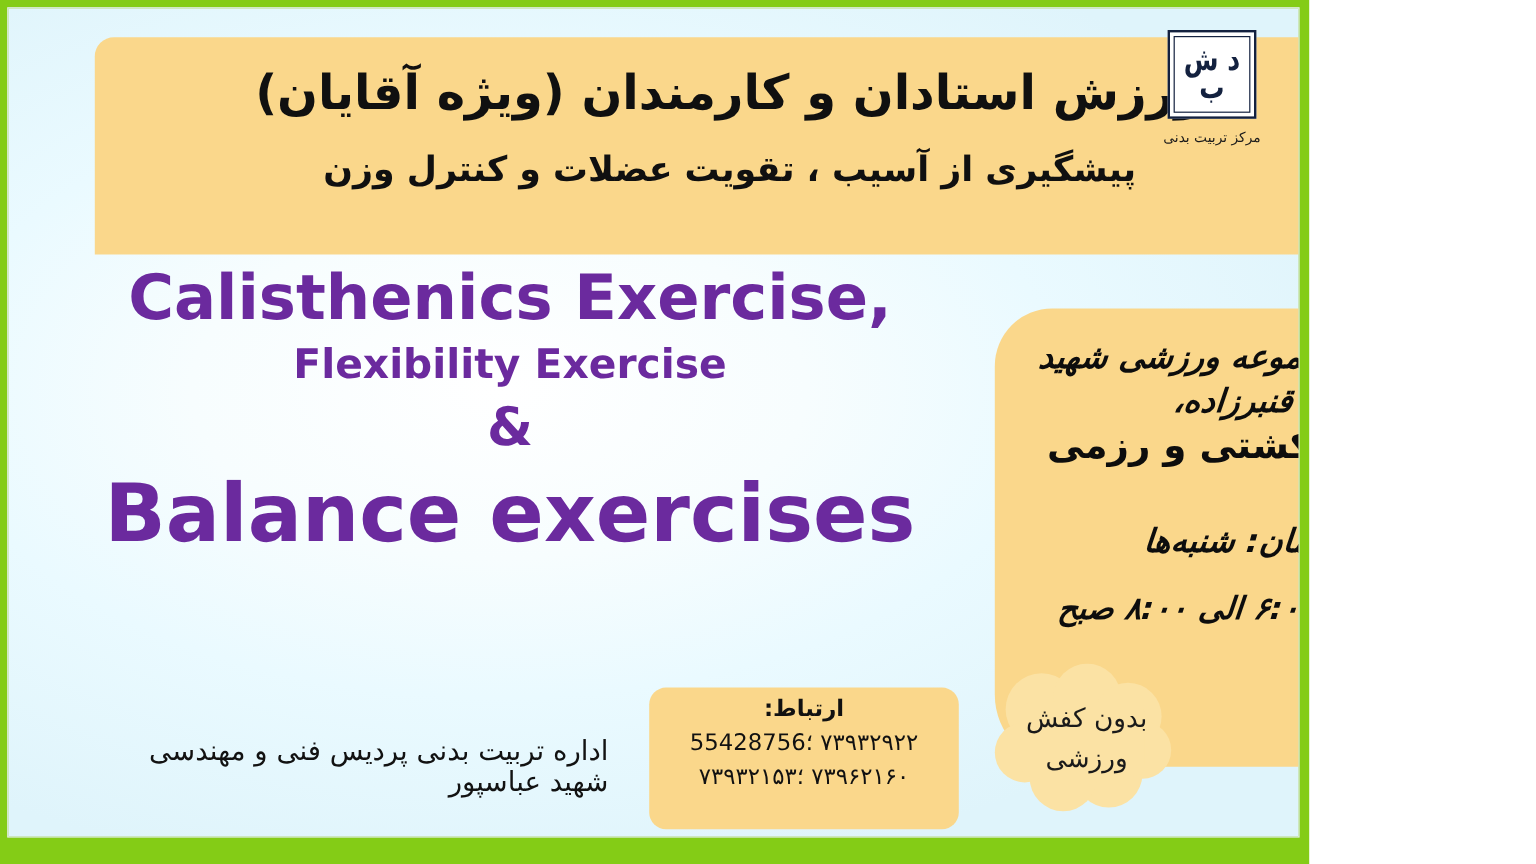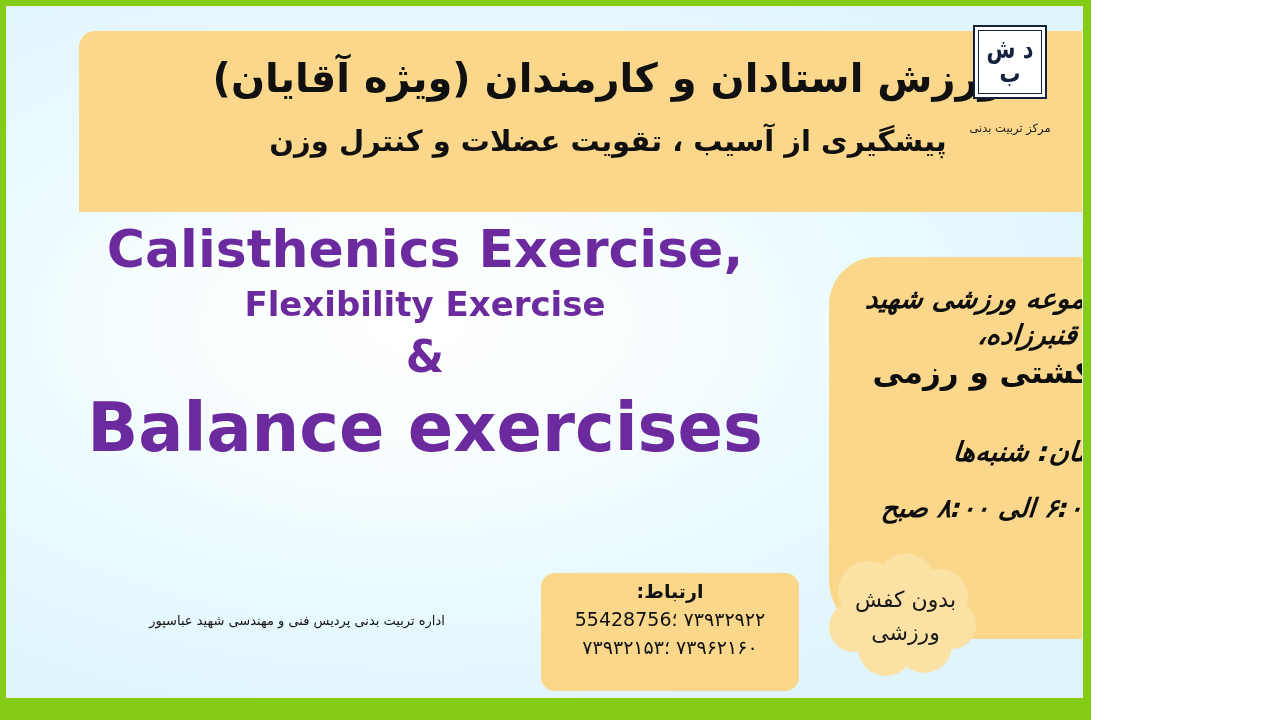--- a/index.html
+++ b/index.html
@@ -78,21 +78,21 @@
   .logo-glyphs{
     font-size:21px;
     font-weight:bold;
     color:#13213f;
     line-height:0.92;
     letter-spacing:-1px;
     z-index:2;
     transform:scaleY(1.25);
   }
   .logo-caption{
-    margin-top:22px;
+    margin-top:8px;
     font-size:11.5px;
     color:#1a1a1a;
   }
   
   .eng-block{
     position:absolute;
     left:18px;top:213px;width:800px;
     text-align:center;
     color:#6b2a9e;
     font-family:"DejaVu Sans","Liberation Sans",sans-serif;
@@ -168,23 +168,22 @@
     direction:rtl;
     text-align:center;
     color:#111111;
   }
   .contact-title{font-size:19px;font-weight:bold;}
   .contact-line{font-size:19px;margin-top:6px;letter-spacing:0.5px;}
   
   .footer-note{
     position:absolute;
     left:80px;top:606px;width:420px;
-    text-align:center;
-    direction:rtl;
-    font-size:13px;
+    direction:rtl;
+    font-size:23px;
     color:#121212;
   }
 </style>
 </head>
 <body>
 
 <div class="slide">
   <div class="canvas">
 
     <div class="title-banner">

